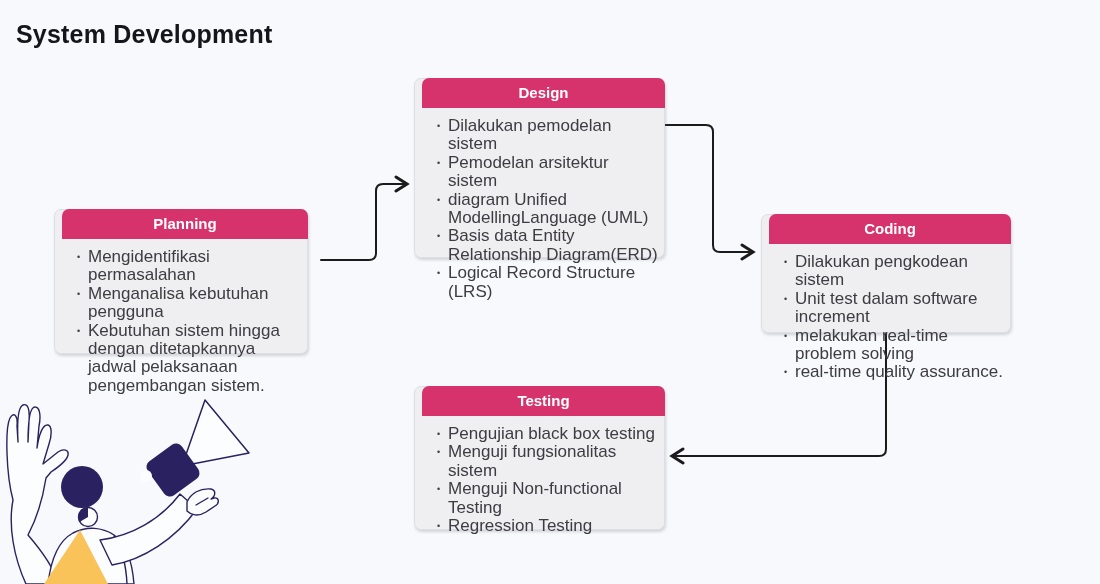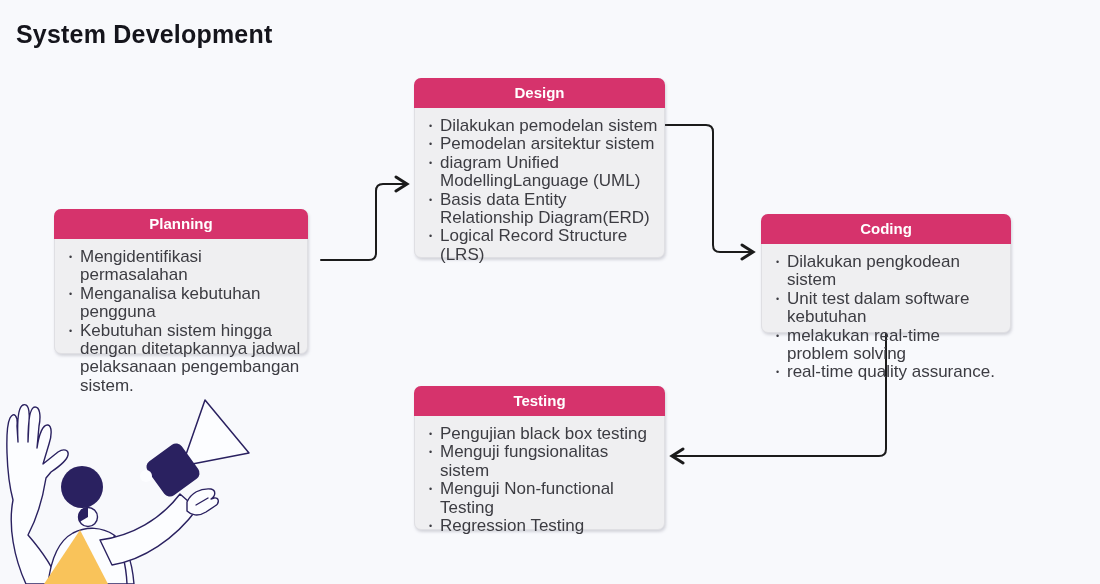--- a/index.html
+++ b/index.html
@@ -11,20 +11,21 @@
   .page-title{
     position:absolute;top:16px;left:12px;right:0;margin:4px;
     font-size:25px;font-weight:700;
     color:var(--title,#15151c);letter-spacing:.2px;
   }
   .stage-box{
     position:absolute;box-sizing:border-box;
     background:var(--box_bg,#efeff1);
     border:1px solid #dfdfe3;border-radius:7px;
     box-shadow:1px 2px 3px rgba(120,120,135,.28);
+    padding-left:8px;
   }
   .box-header{
     height:30px;line-height:30px;margin:-1px -1px 0;
     text-align:center;color:#fff;font-weight:700;font-size:15px;
     background:var(--accent_pink,#d6336c);
     border-radius:7px 7px 0 0;
   }
   .box-items{
     list-style:none;margin:0;padding:9px 6px 9px 13px;
   }
@@ -80,21 +81,21 @@
         <li>diagram Unified ModellingLanguage (UML)</li>
         <li>Basis data Entity Relationship Diagram(ERD)</li>
         <li>Logical Record Structure (LRS)</li>
       </ul>
   </div>
 
   <div class="stage-box" id="box-coding">
     <div class="box-header">Coding</div>
     <ul class="box-items">
         <li>Dilakukan pengkodean sistem</li>
-        <li>Unit test dalam software kebutuhan</li>
+        <li>Unit test dalam software increment</li>
         <li>melakukan real-time problem solving</li>
         <li>real-time quality assurance.</li>
       </ul>
   </div>
 
   <div class="stage-box" id="box-testing">
     <div class="box-header">Testing</div>
     <ul class="box-items">
         <li>Pengujian black box testing</li>
         <li>Menguji fungsionalitas sistem</li>

